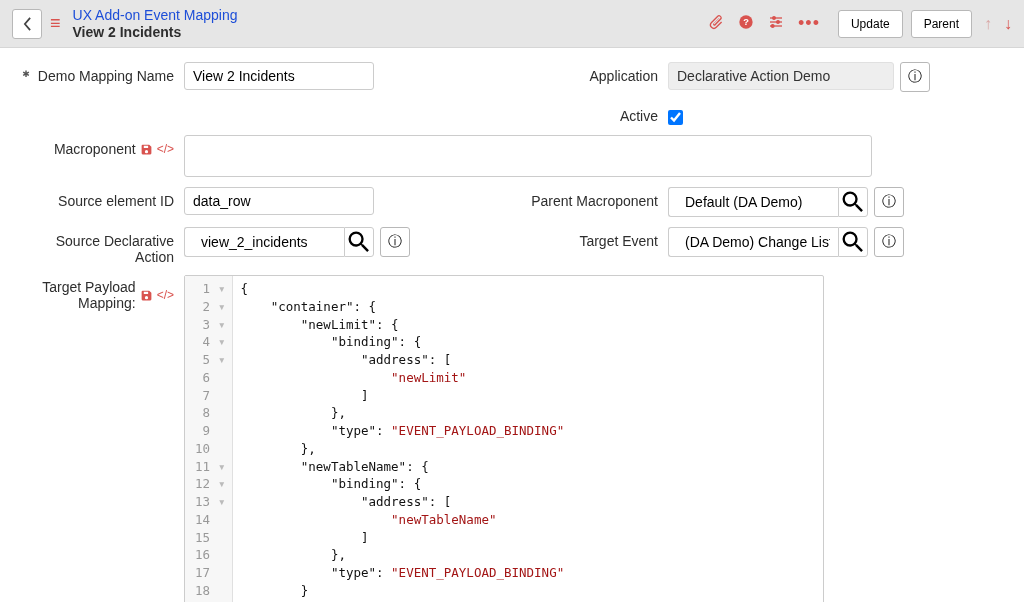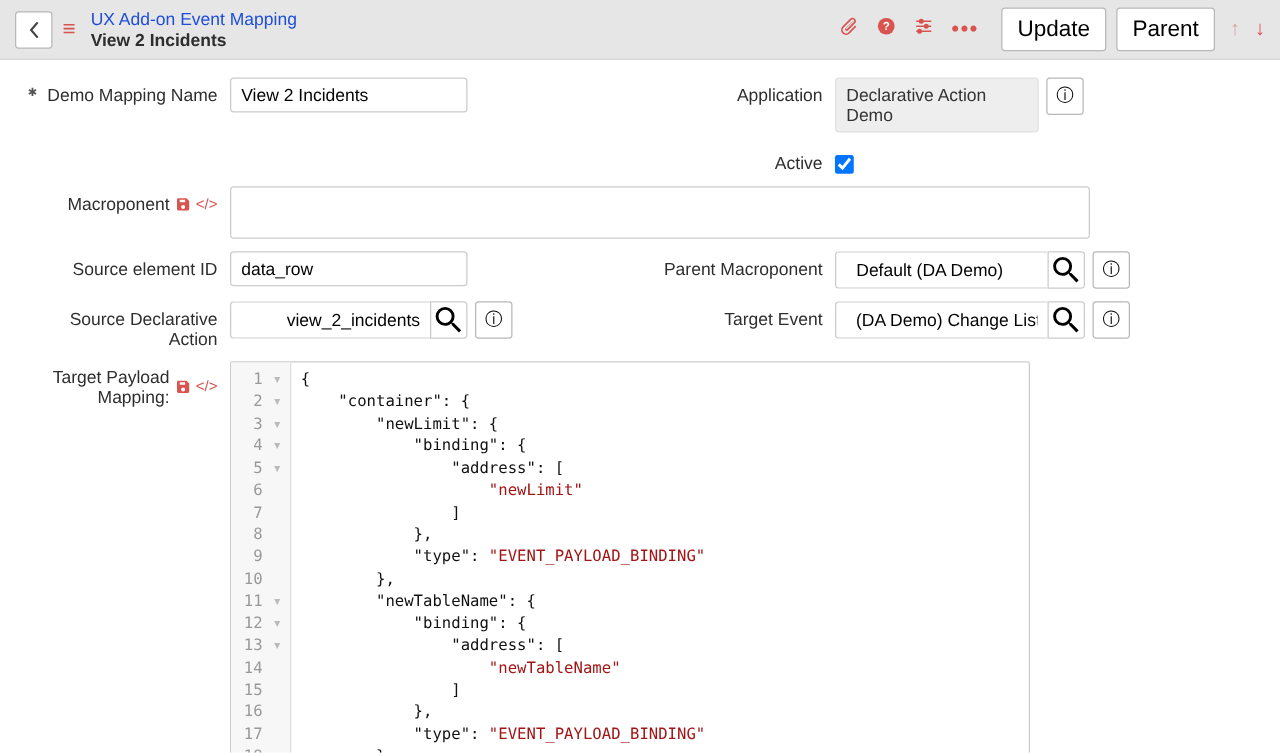--- a/index.html
+++ b/index.html
@@ -58,21 +58,21 @@
       color: #d9534f;
       font-size: 18px;
       letter-spacing: 1px;
       cursor: pointer;
     }
     .hdr-btn {
       border: 1px solid #b8b8b8;
       border-radius: 3px;
       background: #fff;
       padding: 6px 12px;
-      font-size: 18px;
+      font-size: 12px;
       cursor: pointer;
     }
     .arrow-nav {
       color: #d9a7a5;
       font-size: 16px;
       margin-left: 4px;
     }
     .arrow-nav.enabled { color: #d9534f; cursor: pointer; }
     .form-area {
       padding: 14px 18px 8px 18px;
@@ -114,21 +114,21 @@
       border: 1px solid #ccc;
       border-radius: 3px;
       padding: 5px 8px;
       font-size: 14px;
       width: 190px;
     }
     .inp-ro {
       background: #eee;
       border: 1px solid #e0e0e0;
       color: #333;
-      width: 163px;
+      width: 226px;
     }
     .info-btn, .search-btn {
       width: 30px;
       height: 30px;
       border: 1px solid #b8b8b8;
       border-radius: 3px;
       background: #fff;
       display: inline-flex;
       align-items: center;
       justify-content: center;
@@ -295,21 +295,21 @@
         </div>
       </div>
       <button class="info-btn">ⓘ</button>
     </div>
   </div>
 
   <div class="form-row">
     <div class="form-col">
       <div class="field-label left-label">Source Declarative Action</div>
       <div class="inp-with-search">
-        <input class="inp" style="width: 160px; text-align: right;" value="view_2_incidents">
+        <input class="inp" style="width: 160px;" value="view_2_incidents">
         <div class="search-side">
           <svg viewBox="0 0 24 24">
               <path d="M15.5 14h-.79l-.28-.27A6.47 6.47 0 0 0 16 9.5 6.5 6.5 0 1 0 9.5 16c1.61 0 3.09-.59 4.23-1.57l.27.28v.79l5 5L20.5 19l-5-5zM9.5 14A4.5 4.5 0 1 1 14 9.5 4.5 4.5 0 0 1 9.5 14z"></path>
             </svg>
         </div>
       </div>
       <button class="info-btn">ⓘ</button>
     </div>
     <div class="form-col">
       <div class="field-label" style="width:150px">Target Event</div>

